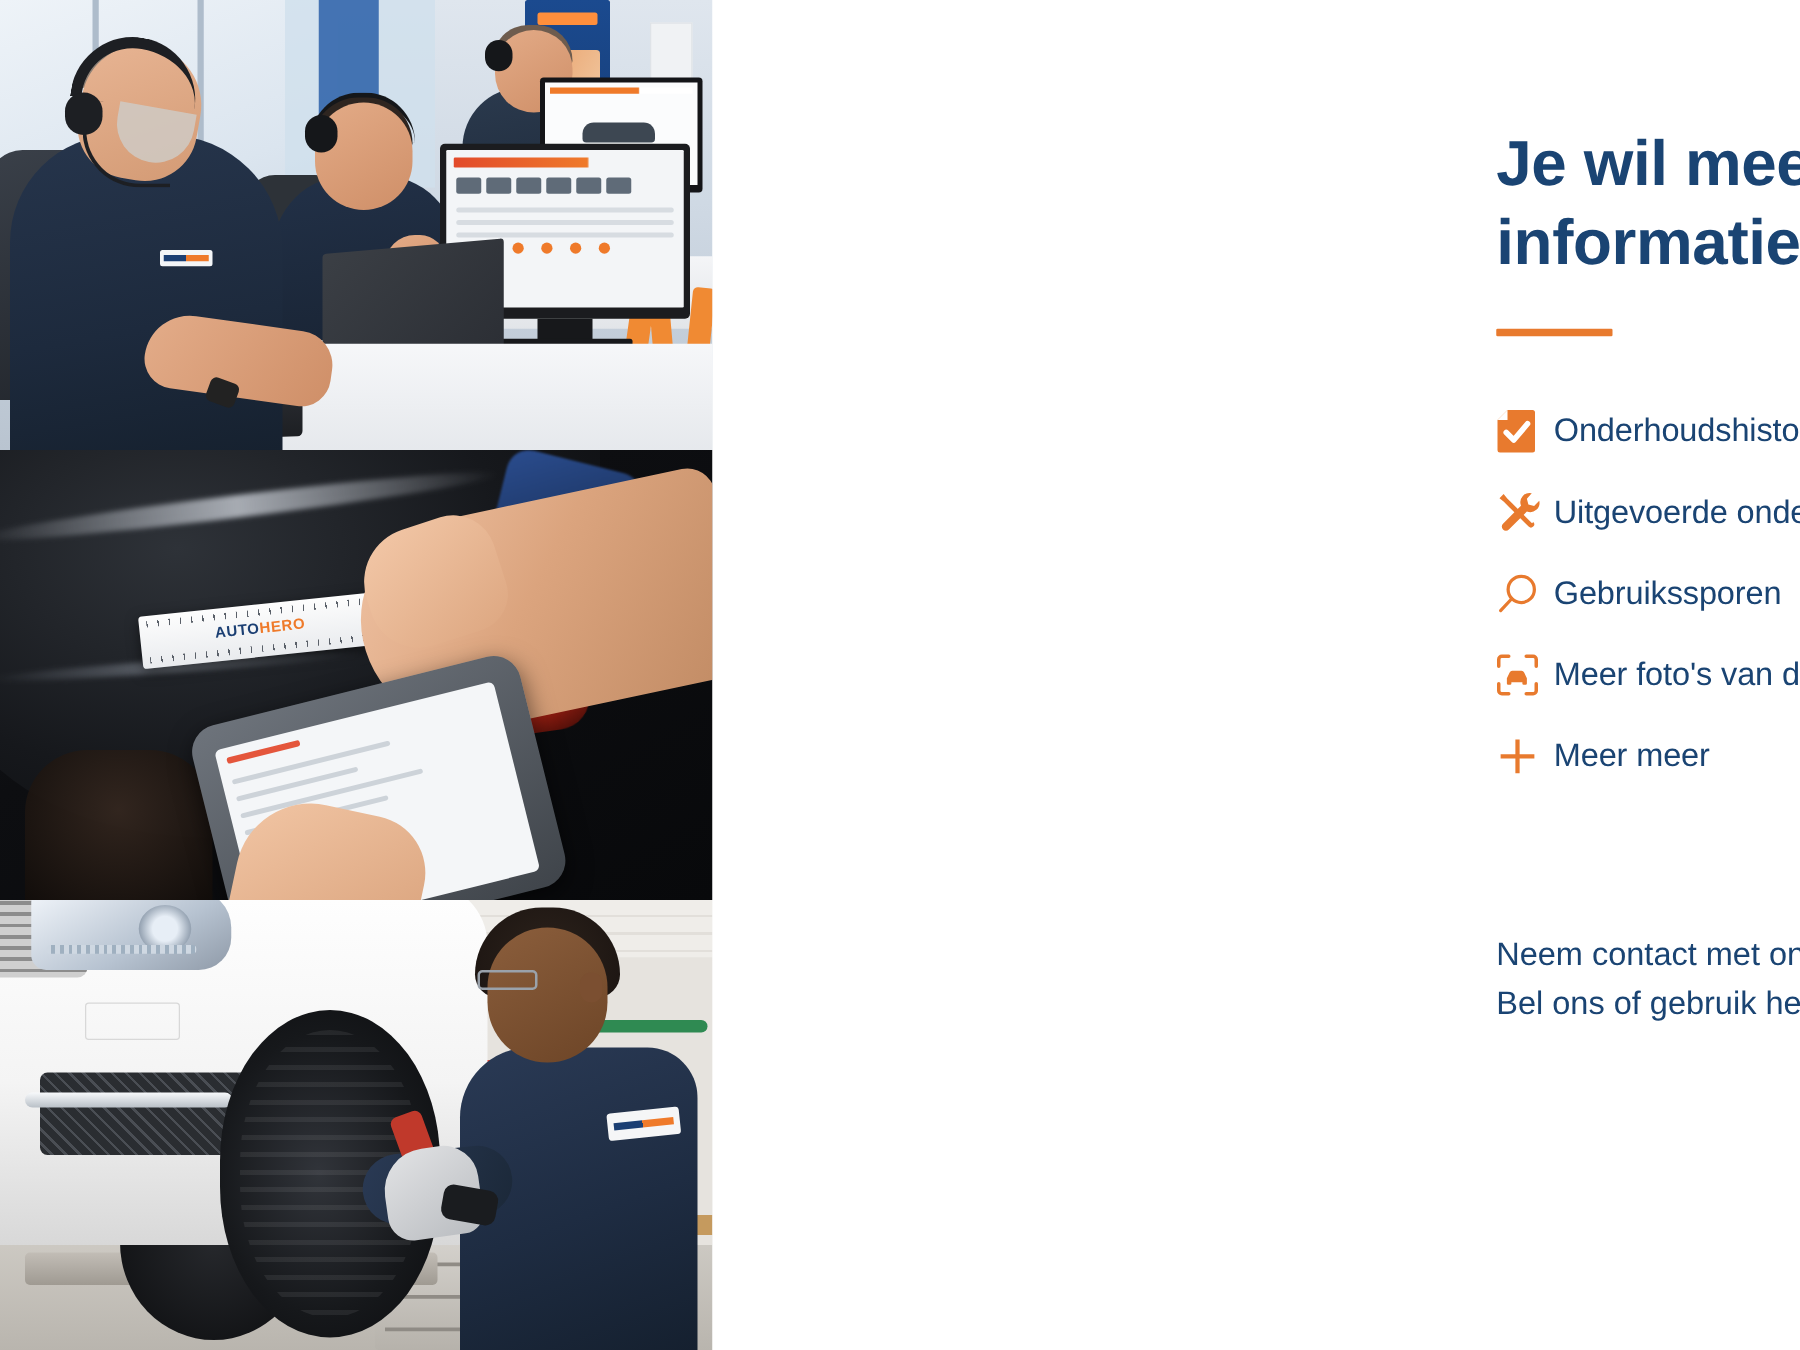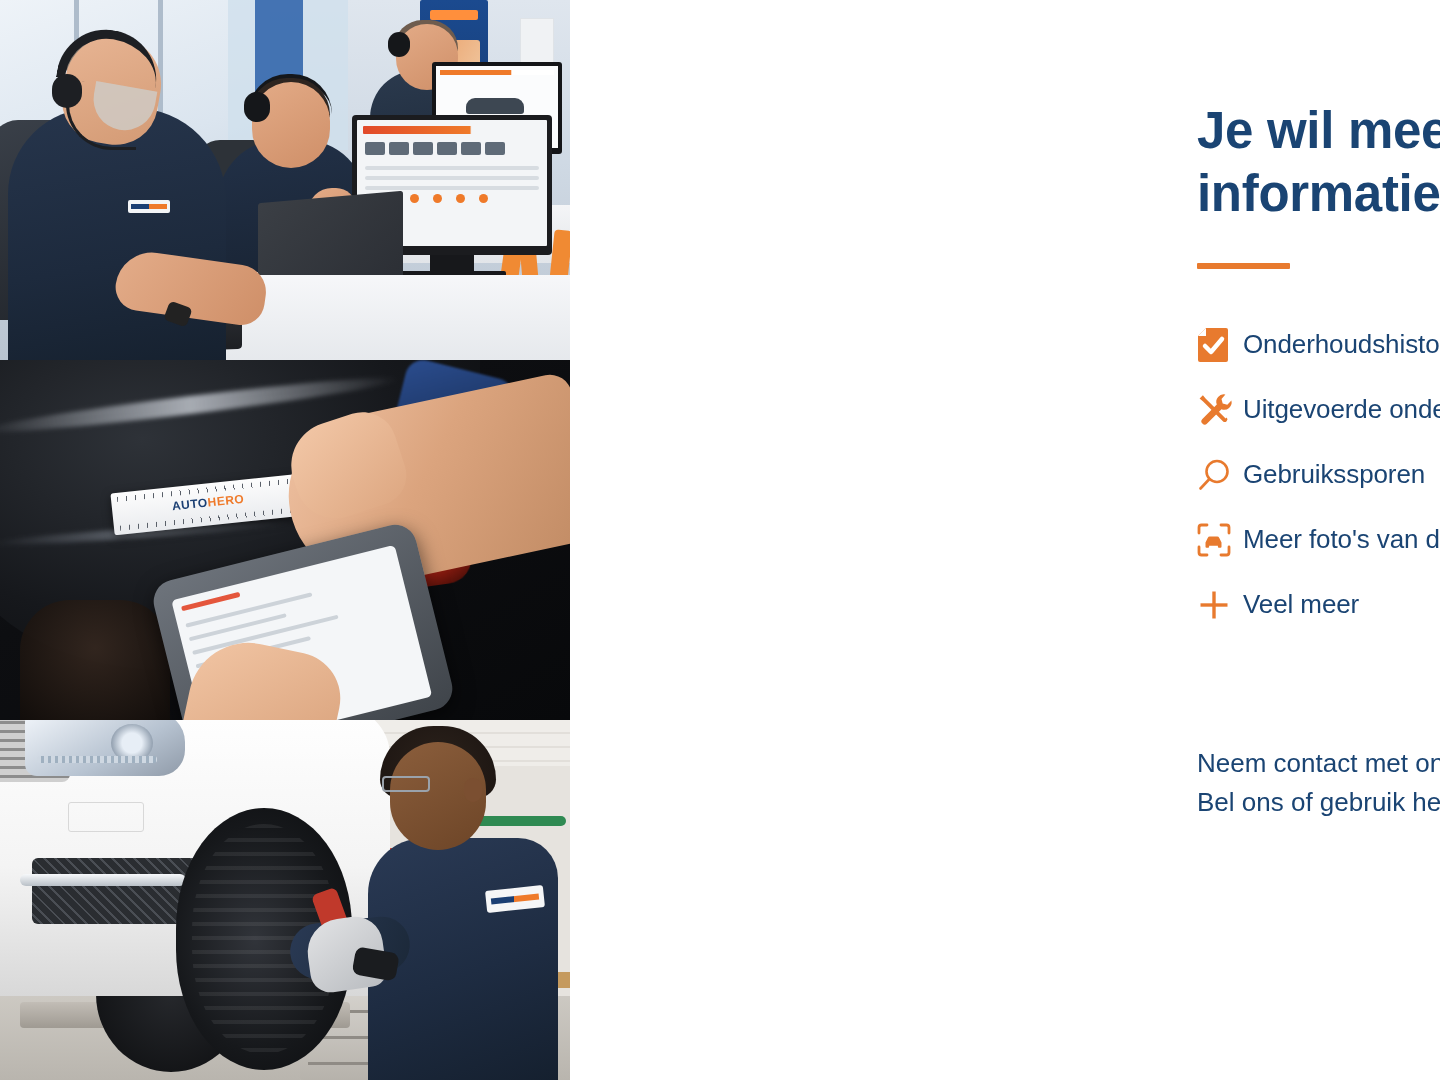--- a/index.html
+++ b/index.html
@@ -452,21 +452,21 @@
         <span class="lbl">Meer foto's van de auto</span>
       </div>
 
       <div class="feature">
         <span class="ico">
           <svg width="34" height="34" viewBox="0 0 34 34" aria-hidden="true">
             <line x1="17" y1="3.5" x2="17" y2="30.5" stroke="#e87a2e" stroke-width="3.4" stroke-linecap="butt"></line>
             <line x1="3.5" y1="17" x2="30.5" y2="17" stroke="#e87a2e" stroke-width="3.4" stroke-linecap="butt"></line>
           </svg>
         </span>
-        <span class="lbl">Veel meer</span>
+        <span class="lbl">Meer meer</span>
       </div>
 
     </div>
 
 
     <div class="cta">
       <span>Neem contact met ons op voor meer informatie!</span>
       <span>Bel ons of gebruik het contactformulier.</span>
     </div>
 

